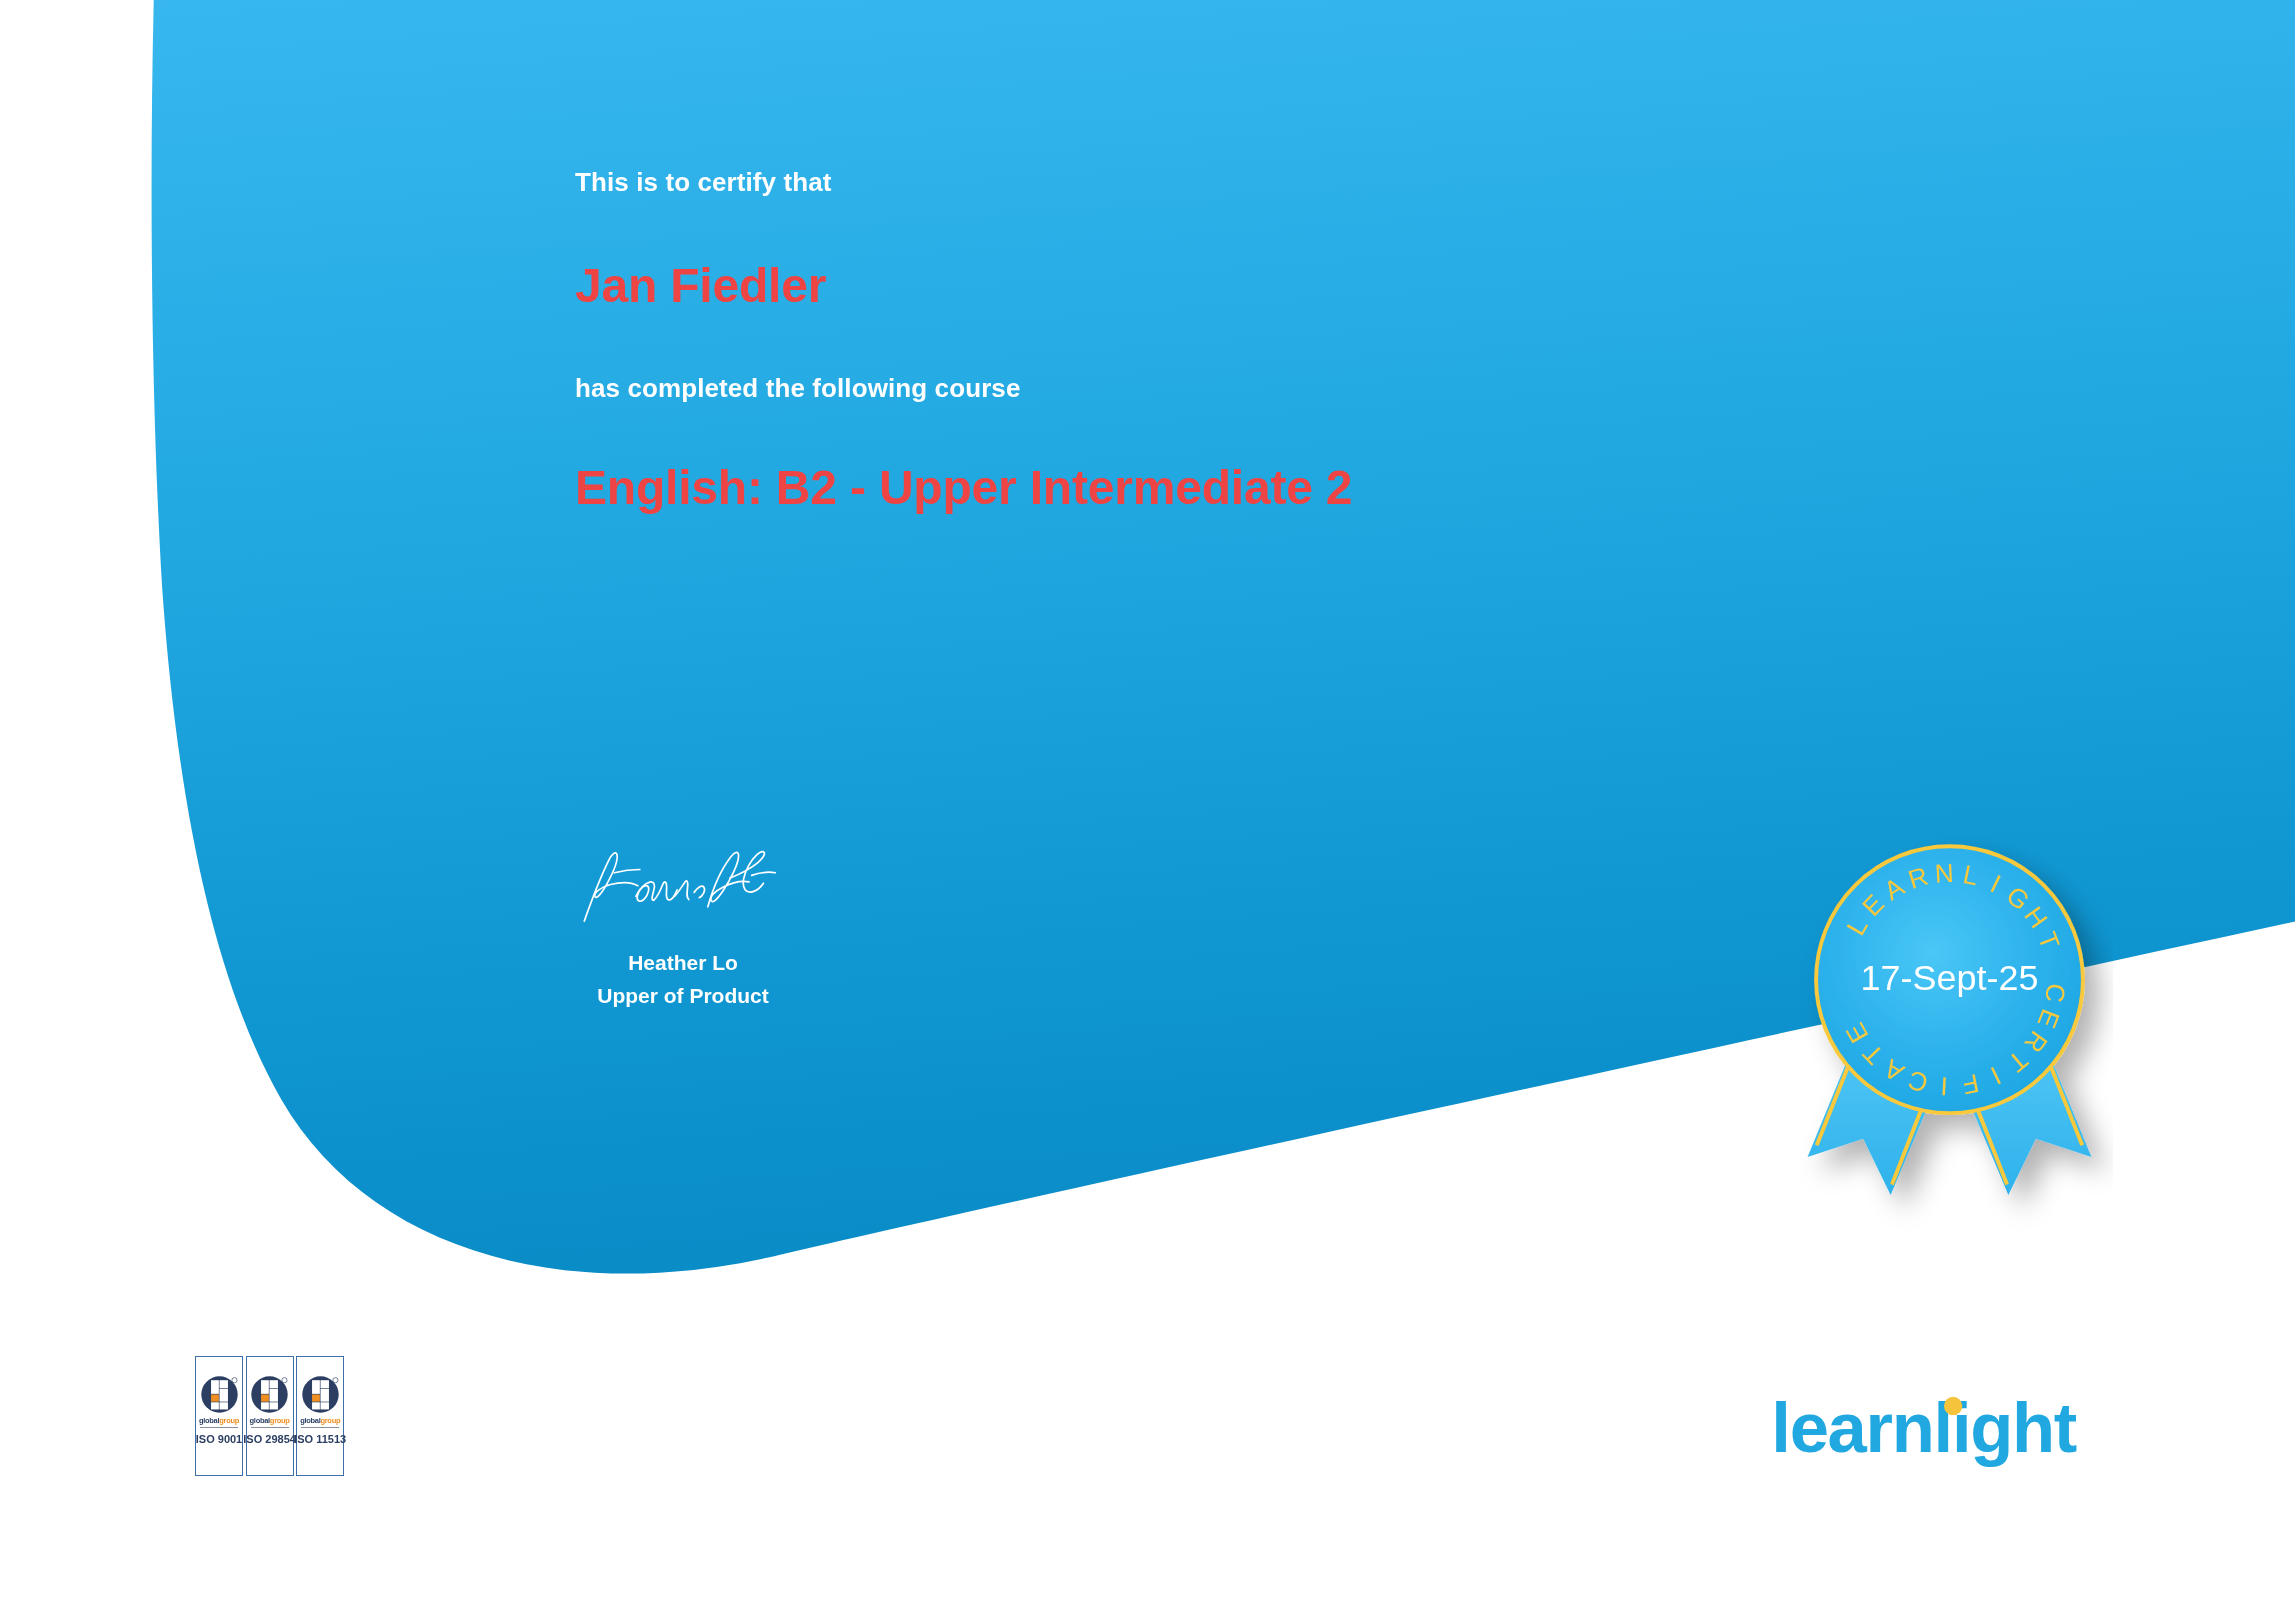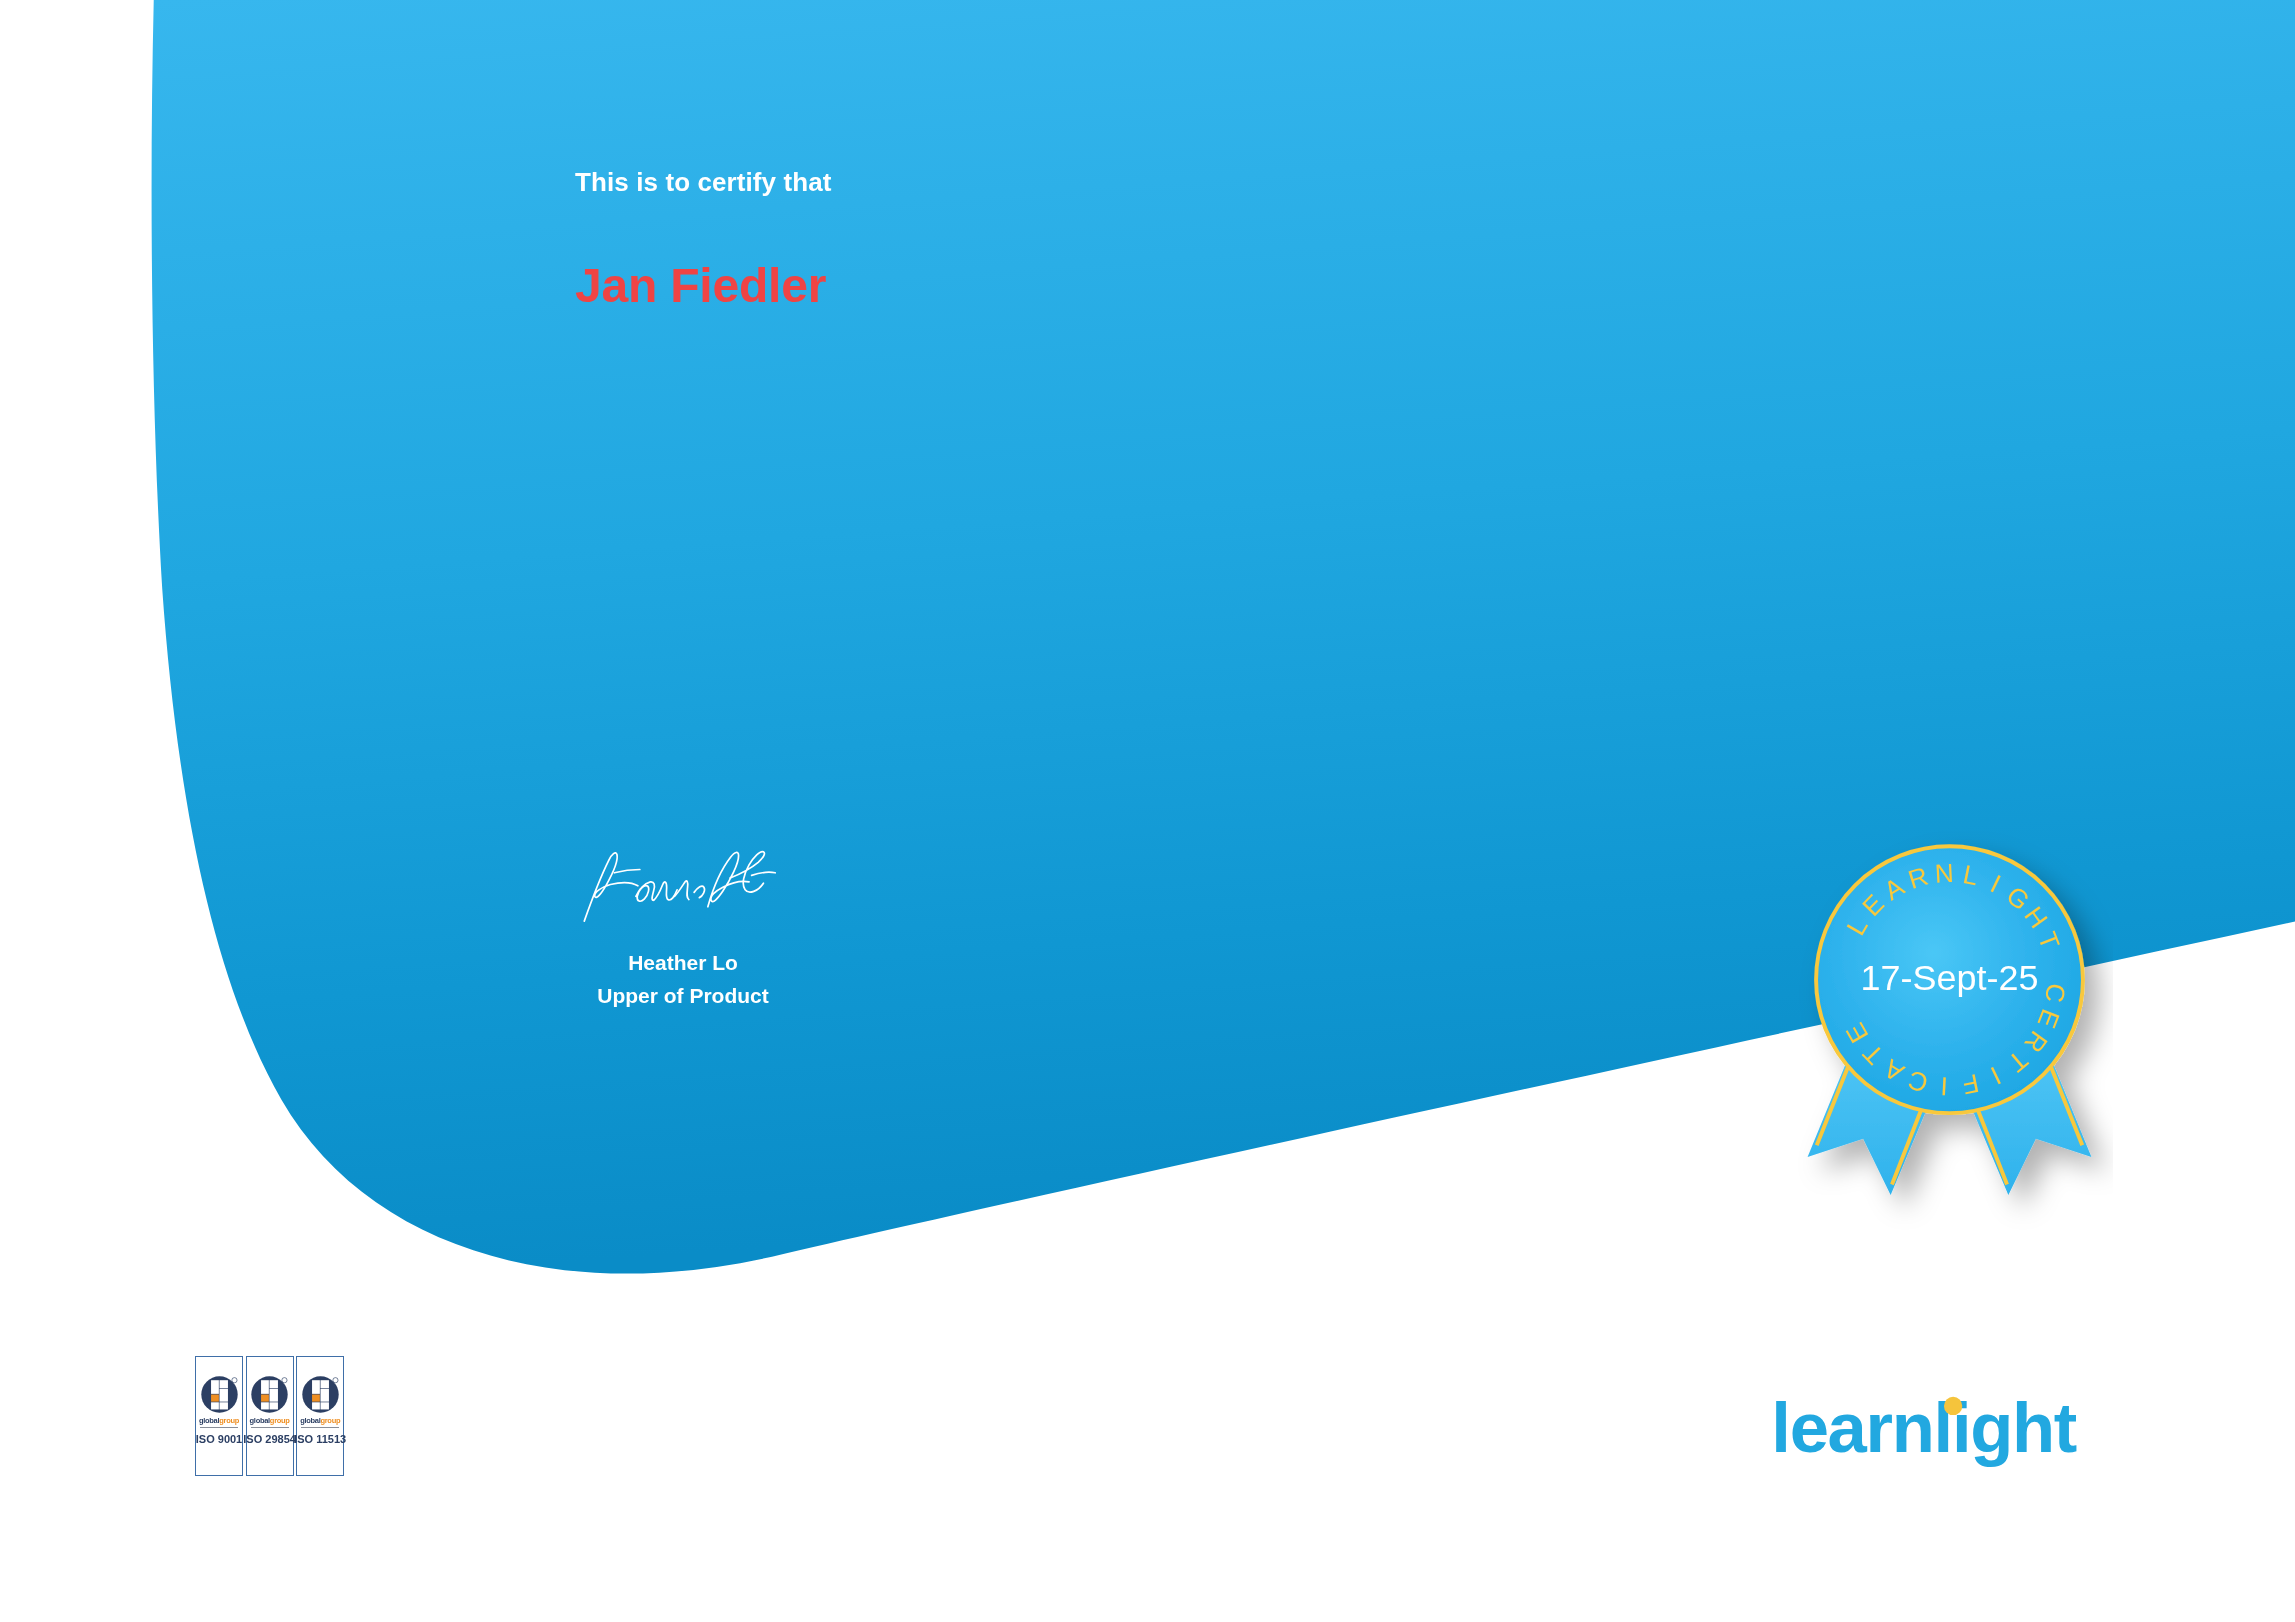--- a/index.html
+++ b/index.html
@@ -162,21 +162,23 @@
            C 850 1995, 560 1905, 430 1680
            C 330 1505, 272 1240, 248 900
            C 232 640, 228 300, 235 0 Z" fill="url(#bannerGrad)"></path>
 </svg>
 
 <div id="cert-text">
   <div class="line-small">This is to certify that</div>
   <div class="sp-1"></div>
   <div class="line-gold">Jan Fiedler</div>
   <div class="sp-2"></div>
+  <div class="line-small">has completed the following course</div>
   <div class="sp-3"></div>
+  <div class="line-gold">English: B2 - Upper Intermediate 2</div>
 </div>
 
 <div id="signature-block">
   <svg id="signature-mark" viewBox="0 0 330 130">
     <g fill="none" stroke="#ffffff" stroke-width="2.6" stroke-linecap="round" stroke-linejoin="round">
       <path d="M14 118 C 26 84, 38 52, 52 24 C 56 16, 62 10, 64 16
                C 66 24, 58 44, 48 62 C 40 76, 32 86, 30 80
                C 29 74, 40 66, 54 62 C 70 58, 86 58, 96 64"></path>
       <path d="M60 44 C 72 41, 86 39, 99 39"></path>
       <path d="M93 80 C 98 70, 105 62, 110 64 C 115 66, 112 78, 106 84

